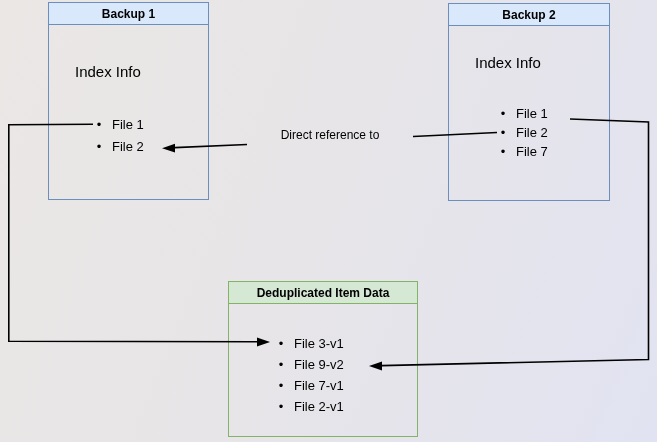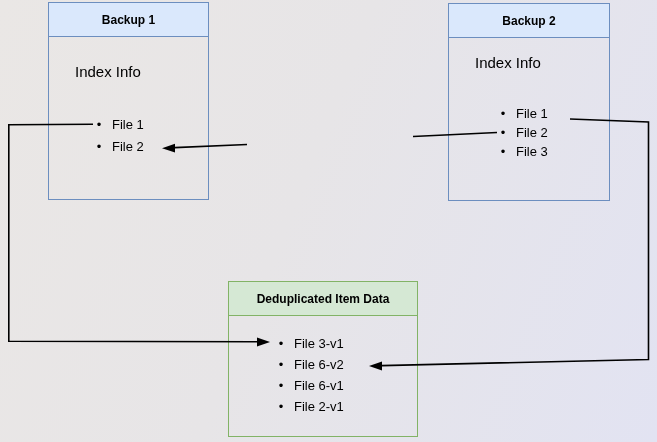--- a/index.html
+++ b/index.html
@@ -11,21 +11,21 @@
     font-family:"Liberation Sans", sans-serif;
     color:#000;
   }
   .box{
     position:absolute;
     border:1.5px solid;
     box-sizing:border-box;
     background:transparent;
   }
   .box .titlebar{
-    height:34px;
+    height:22px;
     border-bottom:1.5px solid;
     border-color:inherit;
     display:flex;align-items:center;justify-content:center;
     font-size:12px;font-weight:bold;
     box-sizing:border-box;
   }
   .blue{border-color:#6c8ebf;}
   .blue .titlebar{background:#dae8fc;border-bottom-color:#6c8ebf;}
   .green{border-color:#82b366;}
   .green .titlebar{background:#d5e8d4;border-bottom-color:#82b366;text-align:right;}
@@ -83,49 +83,50 @@
     <div class="row" style="height:19px;">
       <span class="blt">•</span>
       <span class="txt">File 1</span>
     </div>
     <div class="row" style="height:19px;">
       <span class="blt">•</span>
       <span class="txt">File 2</span>
     </div>
     <div class="row" style="height:19px;">
       <span class="blt">•</span>
-      <span class="txt">File 3</span>
+      <span class="txt">File 7</span>
     </div>
   </div>
 
   <div class="box green" style="left:228px;top:281px;width:190px;height:156px;">
     <div class="titlebar">
       <span>Deduplicated Item Data</span>
     </div>
   </div>
   <div class="list" style="left:275px;top:333px;">
     <div class="row" style="height:21px;">
       <span class="blt">•</span>
       <span class="txt">File 3-v1</span>
     </div>
     <div class="row" style="height:21px;">
       <span class="blt">•</span>
-      <span class="txt">File 6-v2</span>
+      <span class="txt">File 9-v2</span>
     </div>
     <div class="row" style="height:21px;">
       <span class="blt">•</span>
-      <span class="txt">File 6-v1</span>
+      <span class="txt">File 7-v1</span>
     </div>
     <div class="row" style="height:21px;">
       <span class="blt">•</span>
       <span class="txt">File 2-v1</span>
     </div>
   </div>
 
   <div class="note">
+    <div>Direct reference to</div>
   </div>
 
   <svg class="overlay" width="657" height="442" viewBox="0 0 657 442">
 
     <g>
       <polyline points="93,124.3 8.8,124.8 8.8,341.2 257.5,341.8" fill="none" stroke="#000000" stroke-width="1.6"></polyline>
       <polygon points="270,342 257,337.4 257,346.4" fill="#000000"></polygon>
     </g>
 
     <g>

